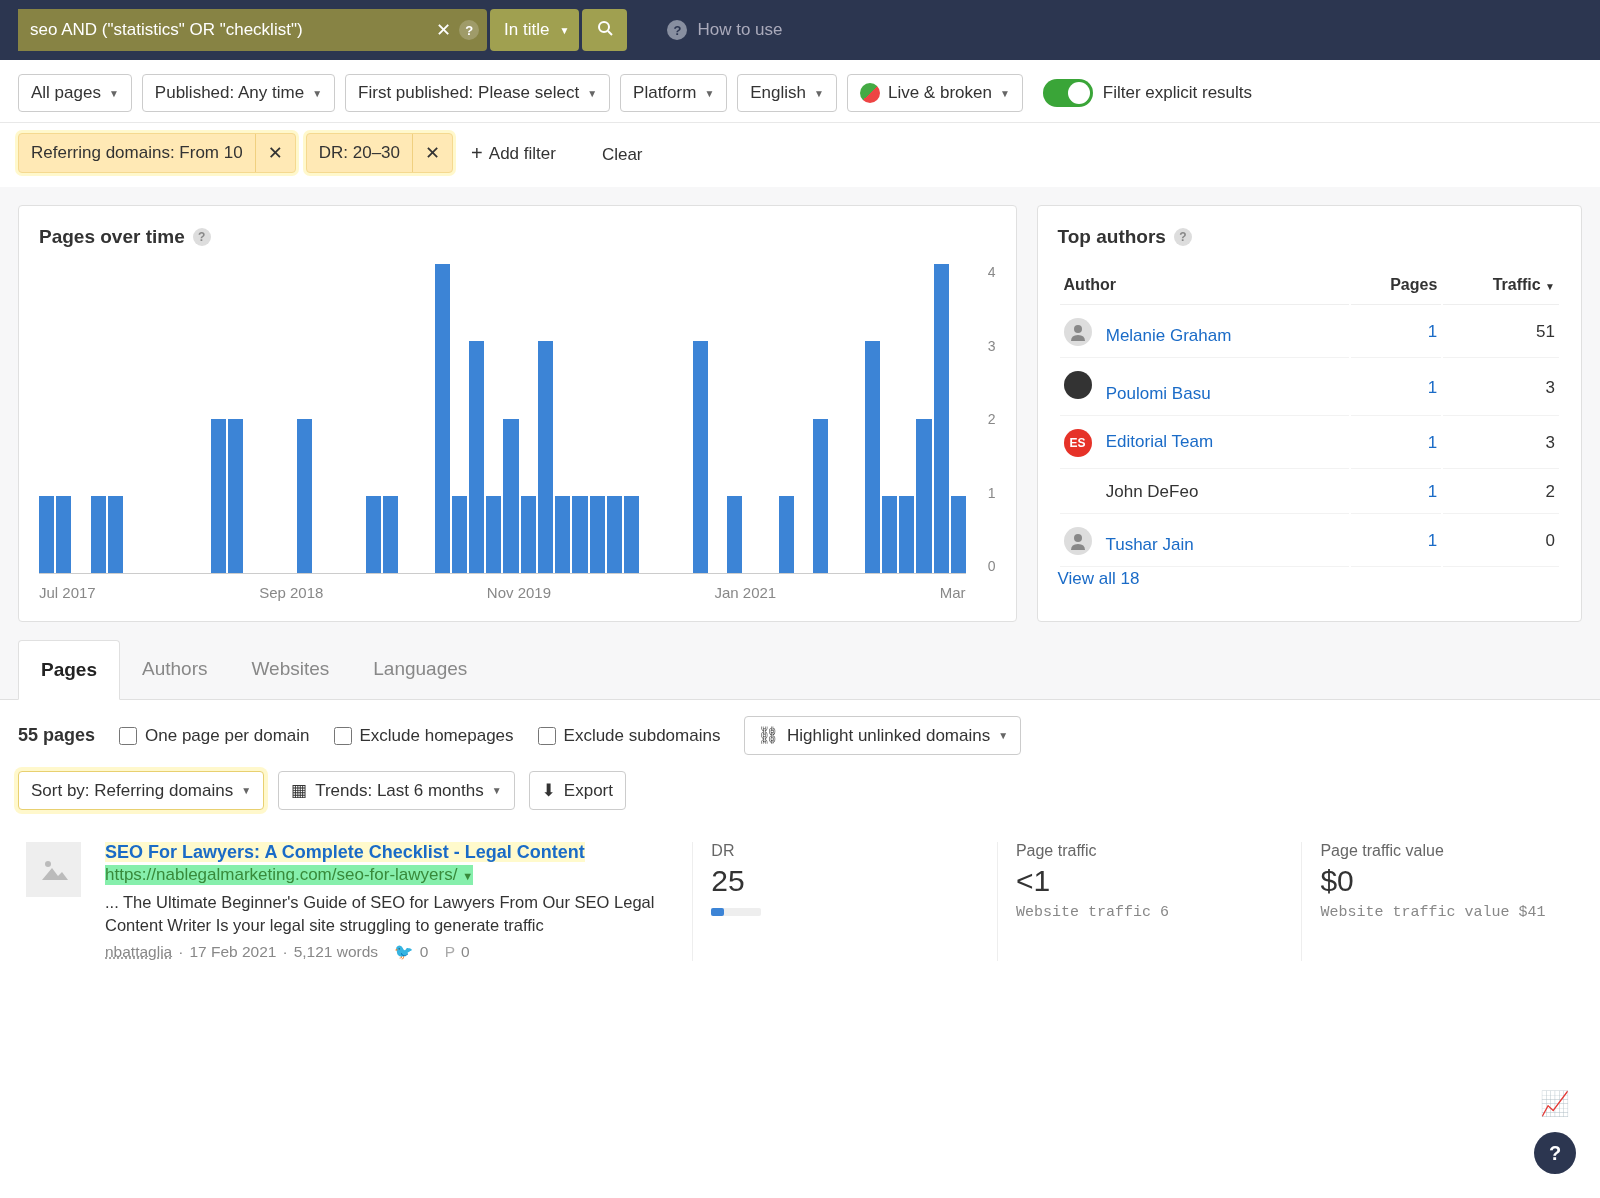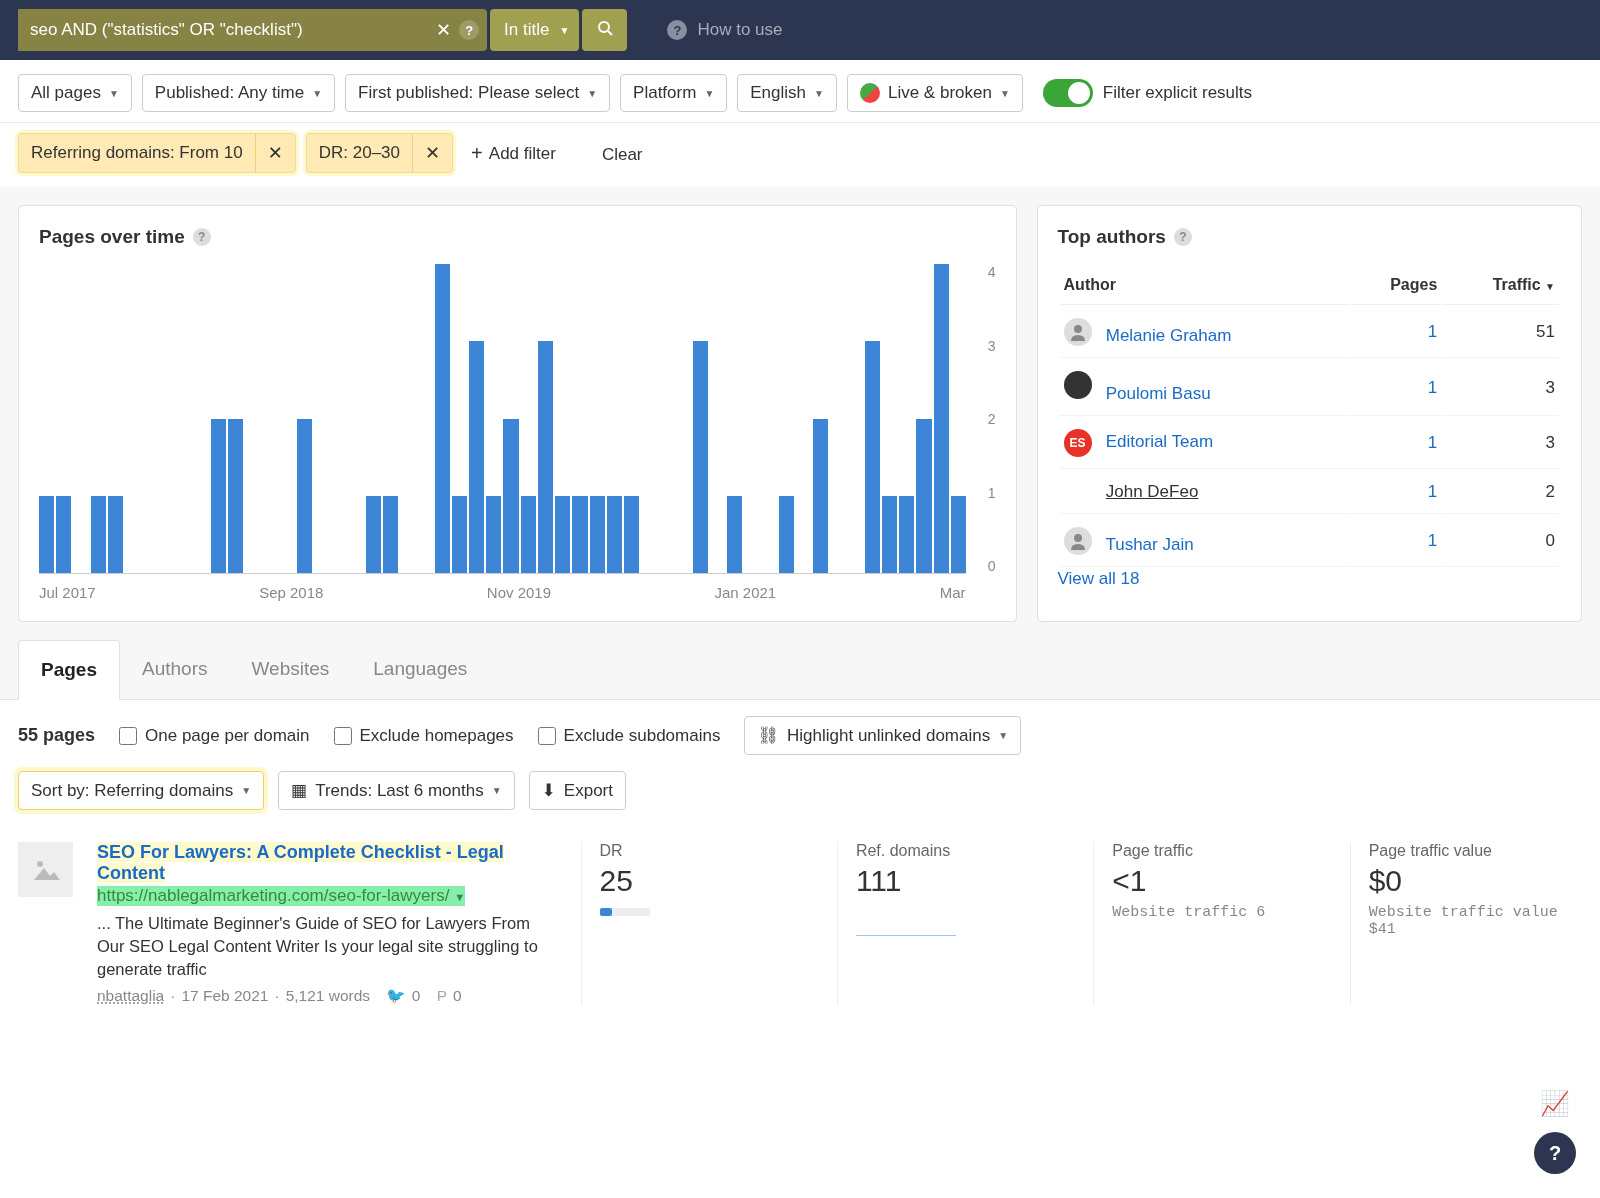--- a/index.html
+++ b/index.html
@@ -60,21 +60,21 @@
 .tab.active { color: #222; font-weight: 700; background: #fff; border: 1px solid #e0e0e0; border-bottom: 1px solid #fff; border-radius: 4px 4px 0 0; margin-bottom: -1px; }
 
 .controls-row { padding: 16px 18px; display: flex; align-items: center; gap: 24px; }
 .page-count { font-weight: 700; font-size: 18px; }
 .checkbox-opt { display: inline-flex; align-items: center; gap: 8px; font-size: 17px; cursor: pointer; }
 .checkbox-opt input { width: 18px; height: 18px; }
 
 .controls-row2 { padding: 0 18px 20px 18px; display: flex; gap: 14px; }
 .sort-btn { box-shadow: 0 0 0 4px #fff8cc; border-color: #e8d070; }
 
-.result { display: flex; padding: 12px 18px; gap: 24px; }
+.result { display: flex; padding: 12px 18px; gap: 24px; margin-left: 8px; }
 .thumb { width: 55px; height: 55px; background: #eee; display: flex; align-items: center; justify-content: center; color: #aaa; font-size: 20px; }
 .result-main { flex: 1.4; }
 .result-title { color: #1a6bc7; font-weight: 700; font-size: 18px; background: #fffacc; display: inline; }
 .result-url { color: #388a3a; font-size: 17px; background: #86efac; display: inline-block; margin-top: 2px;}
 .url-caret { color: #388a3a; font-size: 11px; }
 .result-desc { font-size: 16.5px; color: #333; margin-top: 6px; line-height: 1.4; }
 .result-meta { font-size: 15.5px; color: #888; margin-top: 6px; display: flex; gap: 6px; align-items: center; }
 .author-meta { color: #888; text-decoration: underline dotted; }
 
 .metric { flex: 0.65; border-left: 1px solid #eee; padding-left: 18px; }
@@ -267,21 +267,21 @@
             <td><span class="avatar dark"></span> &nbsp; <a class="author-link">Poulomi Basu</a></td>
             <td class="r"><span class="num-link">1</span></td>
             <td class="r">3</td>
           </tr>
           <tr>
             <td><span class="avatar es">ES</span> &nbsp; <a class="author-link">Editorial Team</a></td>
             <td class="r"><span class="num-link">1</span></td>
             <td class="r">3</td>
           </tr>
           <tr>
-            <td><span style="display:inline-block;width:28px;"></span> &nbsp; <span style="color:#333;text-decoration:underline;">John DeFeo</span></td>
+            <td><span style="display:inline-block;width:28px;"></span> &nbsp; <span style="color:#333;">John DeFeo</span></td>
             <td class="r"><span class="num-link">1</span></td>
             <td class="r">2</td>
           </tr>
           <tr>
             <td><span class="avatar">
                 <svg width="18" height="18" viewBox="0 0 18 18">
                   <circle cx="9" cy="6" r="4" fill="#888"></circle>
                   <path d="M2 18 Q2 12 9 12 Q16 12 16 18" fill="#888"></path>
                 </svg>
               </span> &nbsp; <a class="author-link">Tushar Jain</a></td>
@@ -358,25 +358,20 @@
     </div>
   </div>
   <div class="metric">
     <div class="metric-label">DR</div>
     <div class="metric-value">25</div>
     <div class="dr-bar">
         <div class="dr-bar-fill" id="dr-fill" style="width: 25%;"></div>
       </div>
   </div>
   <div class="metric">
-    <div class="metric-label">Ref. domains</div>
-    <div class="metric-value">111</div>
-    <div class="spark"></div>
-  </div>
-  <div class="metric">
     <div class="metric-label">Page traffic</div>
     <div class="metric-value">&lt;1</div>
     <div class="metric-sub">Website traffic 6</div>
   </div>
   <div class="metric">
     <div class="metric-label">Page traffic value</div>
     <div class="metric-value">$0</div>
     <div class="metric-sub">Website traffic value $41</div>
   </div>
 </div>

